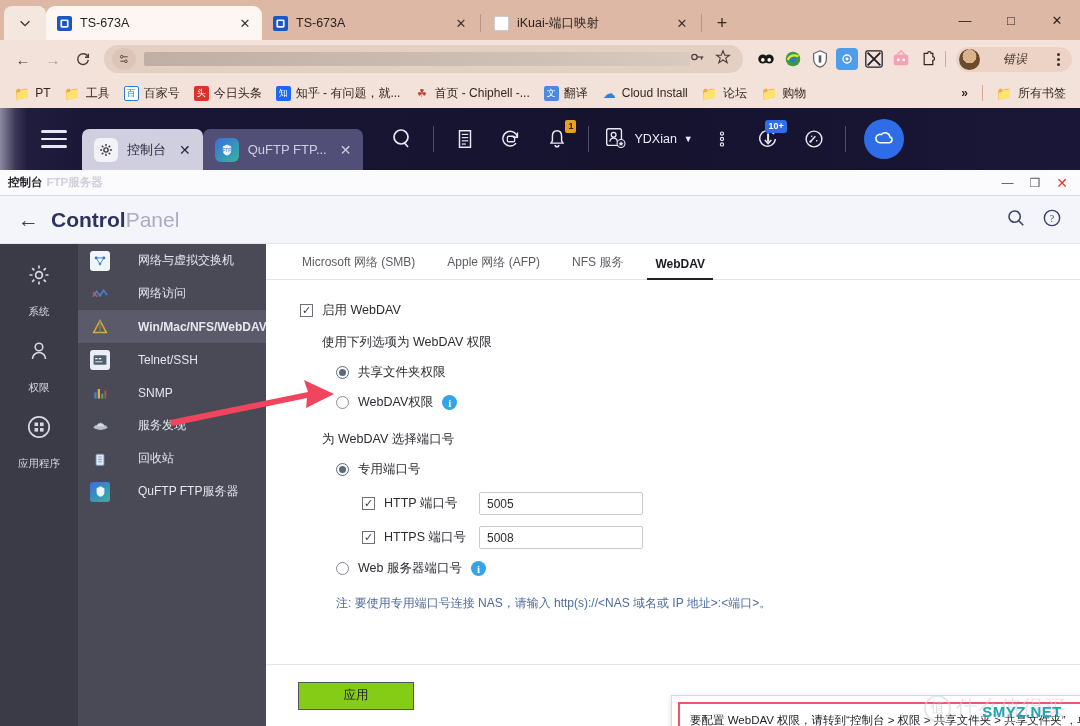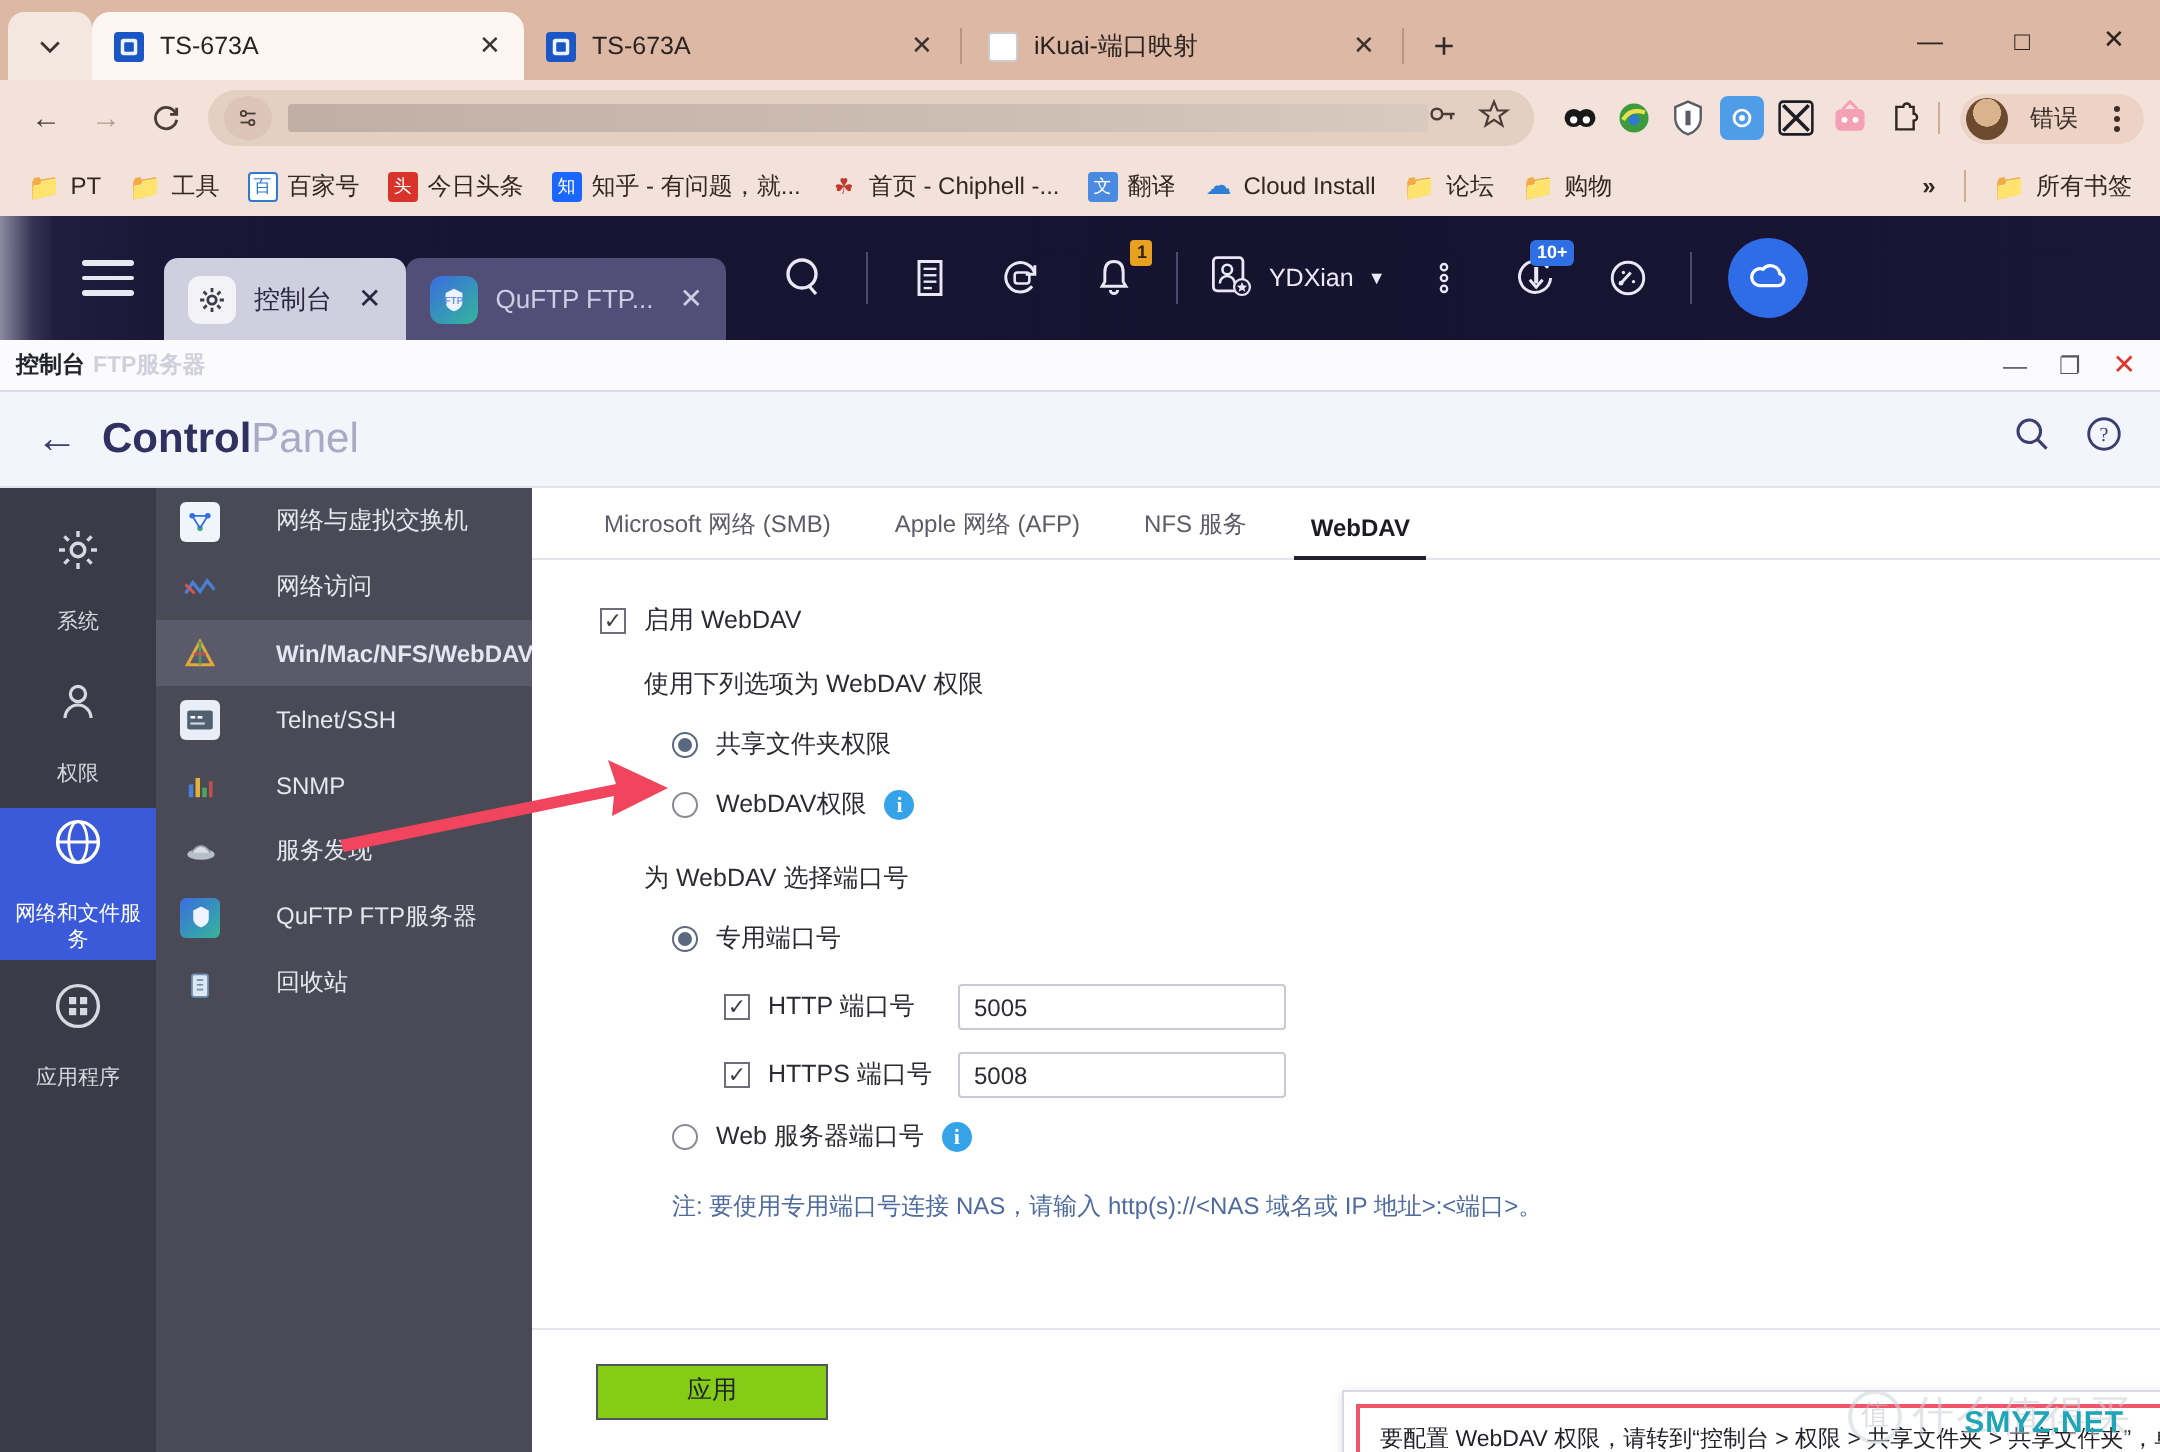--- a/index.html
+++ b/index.html
@@ -82,22 +82,22 @@
     background: linear-gradient(90deg,#b9a99f 0%,#c2b3a9 35%,#cbbdb3 70%, #d7c9bf 100%);
     border-radius: 2px; opacity: .85;
   }
   .omni-right { display: flex; align-items: center; gap: 9px; padding-right: 4px; }
   .ext-row { display: flex; align-items: center; gap: 5px; margin-left: 6px; }
   .ext {
     width: 22px; height: 22px; border-radius: 4px;
     display: flex; align-items: center; justify-content: center; font-size: 11px;
   }
   .profile-pill {
-    display: flex; align-items: center; gap: 11px; background: #edd3c6;
-    border-radius: 13px; padding: 2px 6px 2px 3px; margin-left: 4px;
+    display: flex; align-items: center; gap: 23px; background: #edd3c6;
+    border-radius: 13px; padding: 2px 6px 2px 3px; margin-left: 4px; font-style: italic;
   }
   .avatar { width: 21px; height: 21px; border-radius: 50%;
     background: radial-gradient(circle at 50% 35%, #d9b38c 0 40%, #6b4a2e 41% 100%); }
   .err-txt { font-size: 12px; color: #3b2f28; }
   .kebab { width: 16px; display: flex; flex-direction: column; align-items: center; gap: 2px; }
   .kebab i { width: 3px; height: 3px; background: #3b2f28; border-radius: 50%; display: block; }
 
   .bookmarks {
     position: absolute; top: 78px; left: 0; width: 1080px; height: 30px;
     background: #f3e2d9; display: flex; align-items: center; padding: 0 8px; gap: 2px;
@@ -594,30 +594,20 @@
       </div>
       <div class="rail">
         <span class="ricon">
           <svg viewBox="0 0 24 24" width="24" height="24">
               <circle cx="12" cy="8" r="3.8" fill="none" stroke="#d8d8e2" stroke-width="1.6"></circle>
               <path d="M5.5 20 a6.5 6.5 0 0 1 13 0" fill="none" stroke="#d8d8e2" stroke-width="1.6"></path>
             </svg>
         </span>
         <span>权限</span>
       </div>
-      <div class="rail active">
-        <span class="ricon">
-          <svg viewBox="0 0 26 26" width="26" height="26">
-              <circle cx="13" cy="13" r="10.2" fill="none" stroke="#fff" stroke-width="1.7"></circle>
-              <ellipse cx="13" cy="13" rx="4.6" ry="10.2" fill="none" stroke="#fff" stroke-width="1.4"></ellipse>
-              <line x1="3" y1="13" x2="23" y2="13" stroke="#fff" stroke-width="1.4"></line>
-            </svg>
-        </span>
-        <span>网络和文件服务</span>
-      </div>
       <div class="rail">
         <span class="ricon">
           <svg viewBox="0 0 26 26" width="26" height="26">
               <circle cx="13" cy="13" r="10.2" fill="none" stroke="#d8d8e2" stroke-width="1.7"></circle>
               <rect x="8.5" y="8.5" width="3.6" height="3.6" fill="#d8d8e2"></rect>
               <rect x="14" y="8.5" width="3.6" height="3.6" fill="#d8d8e2"></rect>
               <rect x="8.5" y="14" width="3.6" height="3.6" fill="#d8d8e2"></rect>
               <rect x="14" y="14" width="3.6" height="3.6" fill="#d8d8e2"></rect>
             </svg>
         </span>
@@ -681,38 +671,38 @@
       <div class="mitem">
         <span class="mi">
           <svg viewBox="0 0 20 20" width="17" height="17">
               <ellipse cx="10" cy="12" rx="8" ry="3.2" fill="#b8bfc9"></ellipse>
               <path d="M4.5 11 Q10 3 15.5 11" fill="#d8dde4" stroke="#98a0ab" stroke-width="1"></path>
             </svg>
         </span>
         <span>服务发现</span>
       </div>
       <div class="mitem">
-        <span class="mi" style="background:linear-gradient(140deg,#3a6de0,#34b69a);">
-          <svg viewBox="0 0 20 20" width="13" height="13">
-              <path d="M10 2 L16 5 v6 c0 4-3 6-6 7-3-1-6-3-6-7V5z" fill="#eef3ff"></path>
-            </svg>
-        </span>
-        <span>QuFTP FTP服务器</span>
-      </div>
-      <div class="mitem">
         <span class="mi">
           <svg viewBox="0 0 20 20" width="16" height="16">
               <rect x="5" y="4" width="10" height="14" rx="1.4" fill="#dfe8f2" stroke="#6f8fb5" stroke-width="1.1"></rect>
               <line x1="8" y1="7.5" x2="12" y2="7.5" stroke="#6f8fb5" stroke-width="1.1"></line>
               <line x1="8" y1="10.5" x2="12" y2="10.5" stroke="#6f8fb5" stroke-width="1.1"></line>
               <line x1="8" y1="13.5" x2="12" y2="13.5" stroke="#6f8fb5" stroke-width="1.1"></line>
             </svg>
         </span>
         <span>回收站</span>
       </div>
+      <div class="mitem">
+        <span class="mi" style="background:linear-gradient(140deg,#3a6de0,#34b69a);">
+          <svg viewBox="0 0 20 20" width="13" height="13">
+              <path d="M10 2 L16 5 v6 c0 4-3 6-6 7-3-1-6-3-6-7V5z" fill="#eef3ff"></path>
+            </svg>
+        </span>
+        <span>QuFTP FTP服务器</span>
+      </div>
     </div>
 
     <div class="content">
       <div class="ctabs">
         <div class="ctab">Microsoft 网络 (SMB)</div>
         <div class="ctab">Apple 网络 (AFP)</div>
         <div class="ctab">NFS 服务</div>
         <div class="ctab sel">WebDAV</div>
       </div>
 

